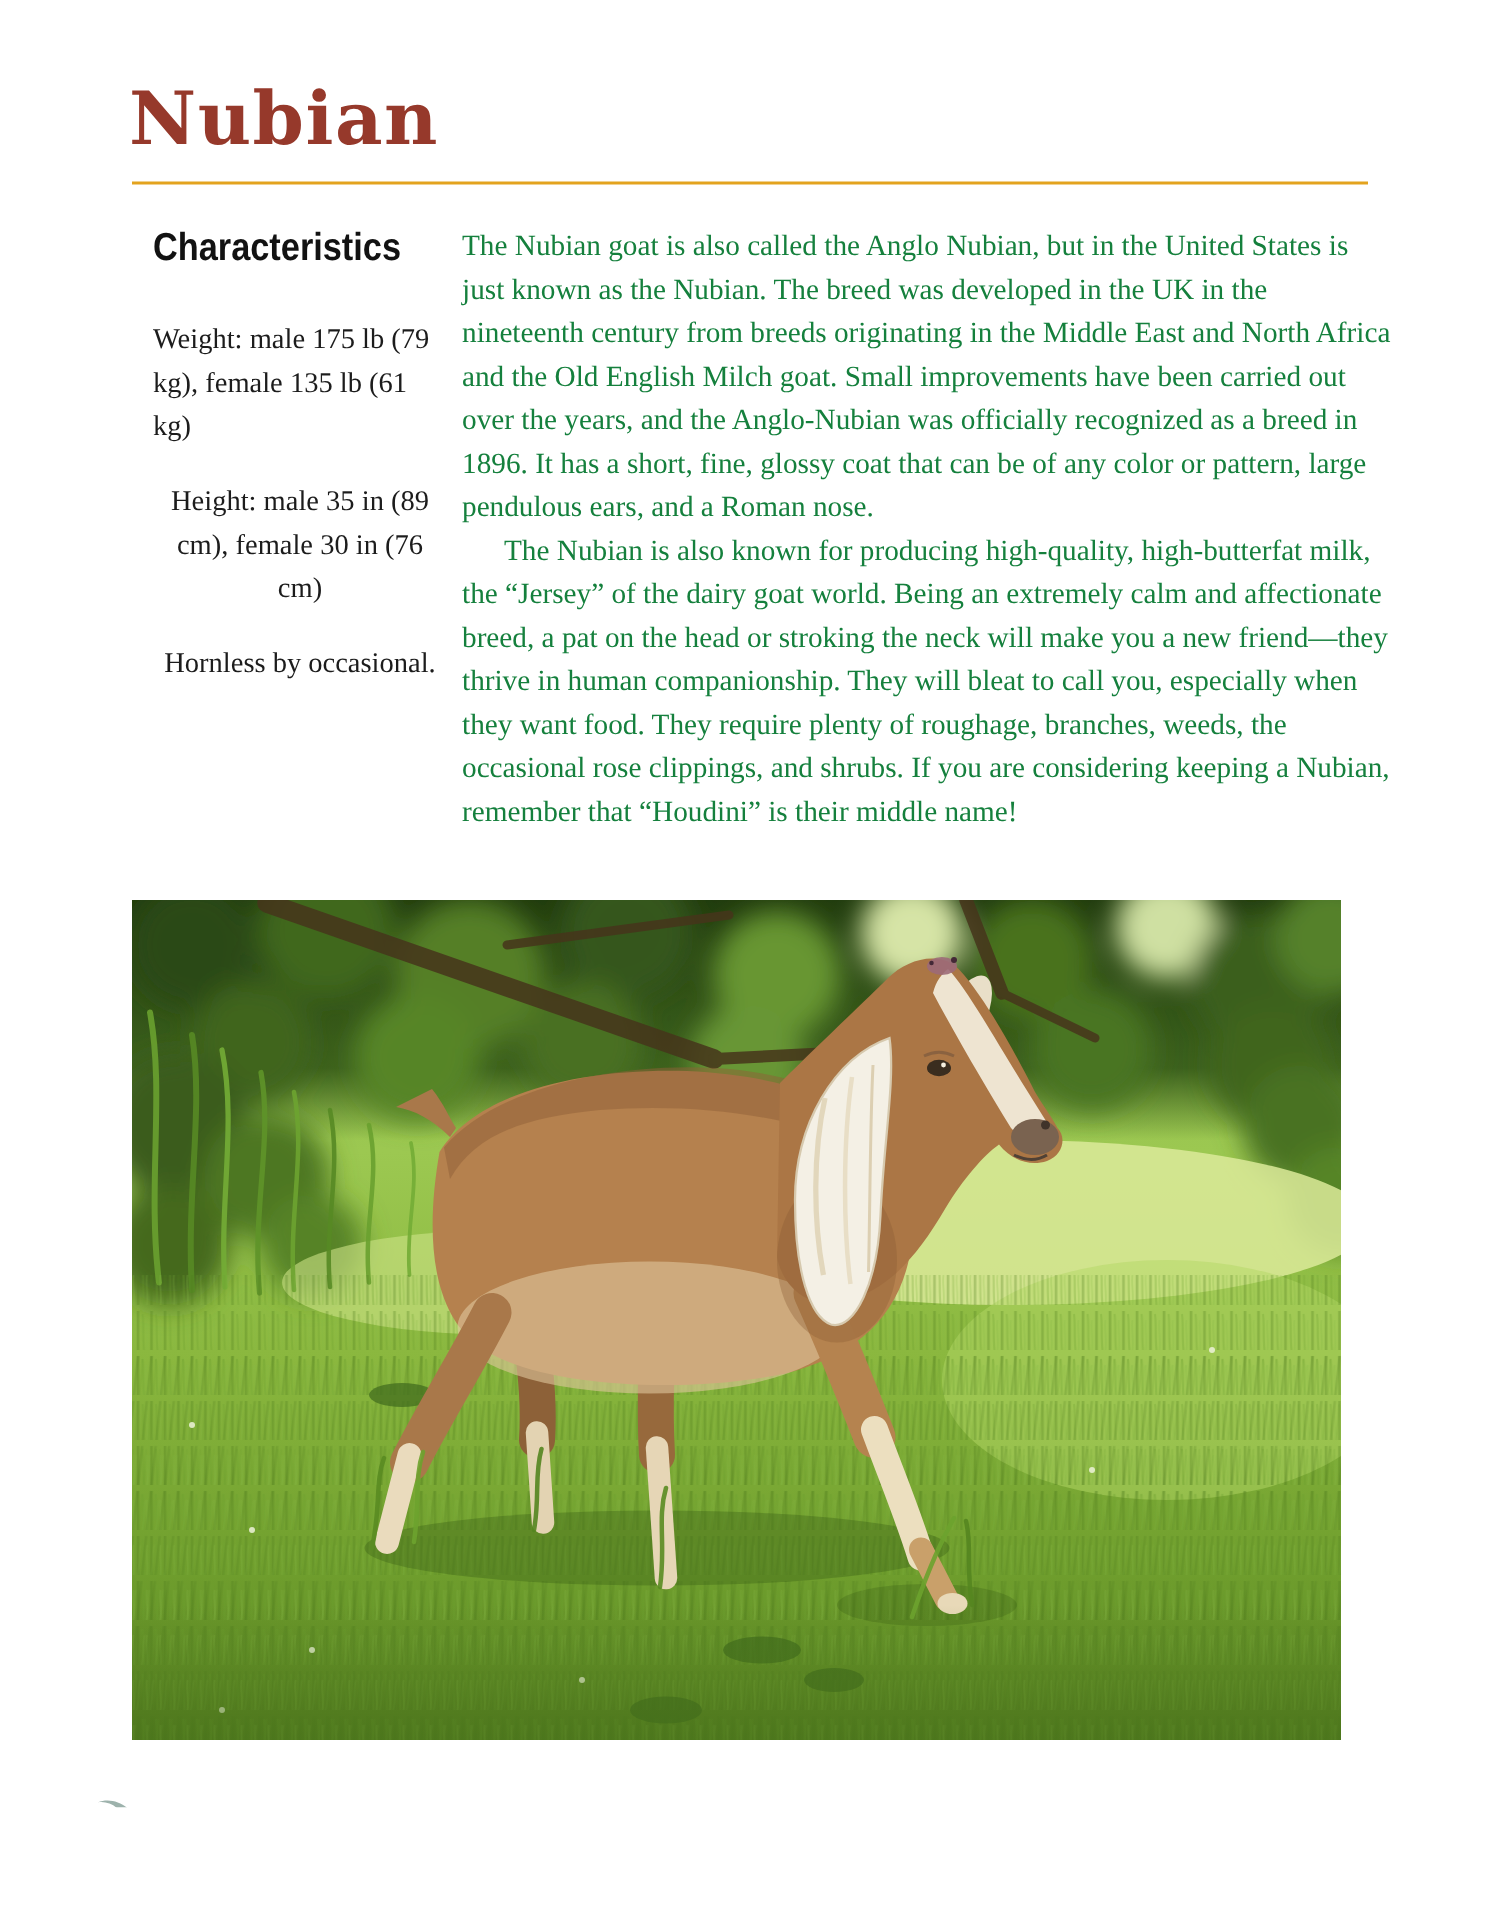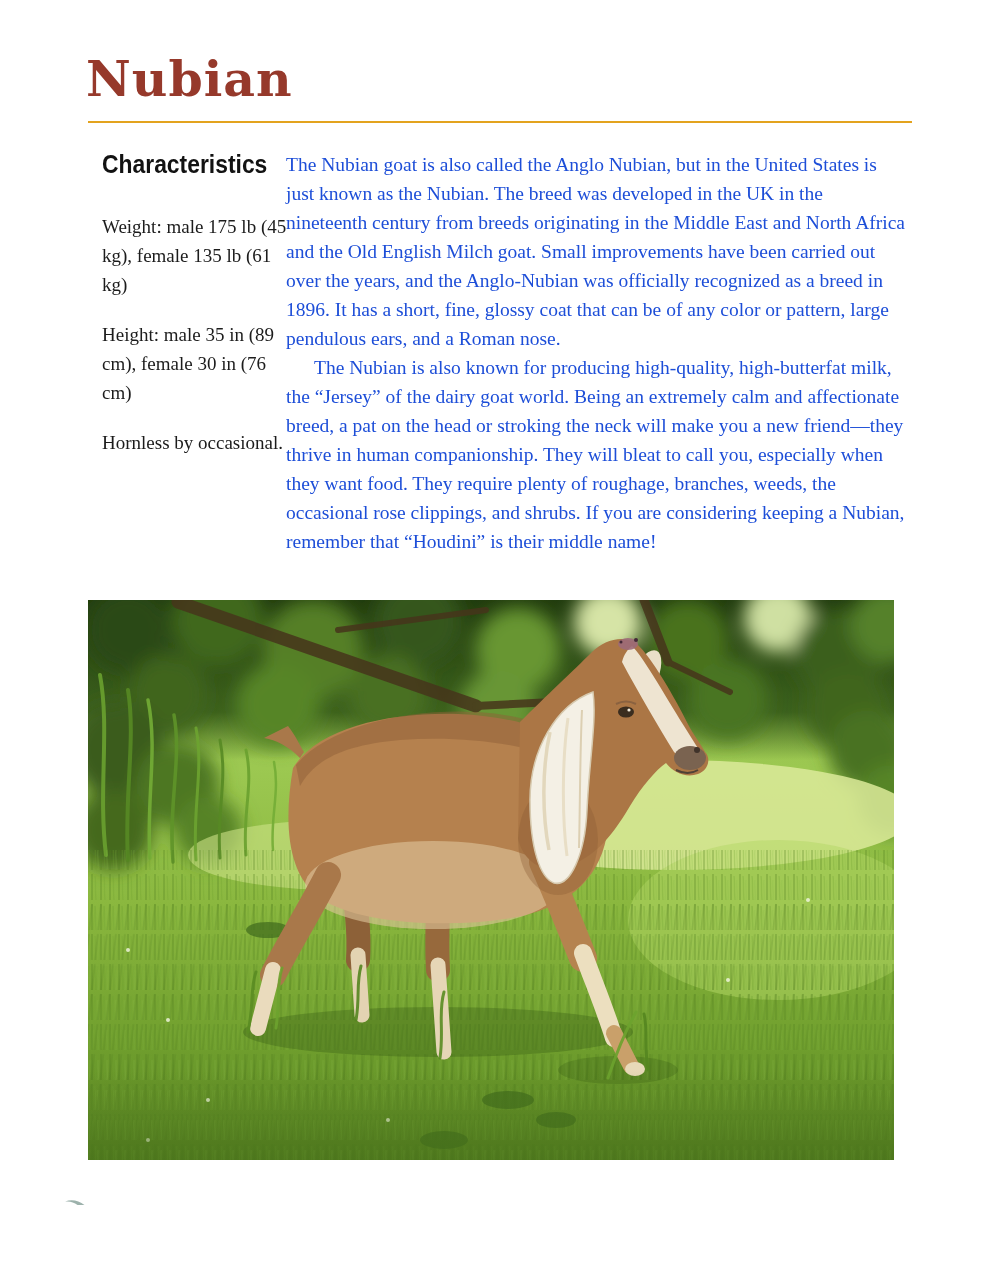--- a/index.html
+++ b/index.html
@@ -38,26 +38,26 @@
     display:inline-block;
     transform:scaleX(0.88);
     transform-origin:left center;
   }
   .char-item{
     font-size:19px;
     line-height:29px;
     color:#1c1c1c;
   }
   .char-item.first{margin-top:32px;}
-  .char-item + .char-item{margin-top:21px;}
+  .char-item + .char-item{margin-top:21px;text-align:center;}
   .article{
-    position:absolute;left:286px;top:150px;width:620px;
+    position:absolute;left:308px;top:150px;width:620px;
     font-size:19.5px;
     line-height:29px;
-    color:#1d4ed8;
+    color:#15803d;
   }
   .article p{margin:0;}
   .article p.indent{text-indent:28px;}
   .photo{
     position:absolute;left:88px;top:600px;
     width:806px;height:560px;
     overflow:hidden;
   }
   .photo svg{display:block;}
   .footer-icon{
@@ -90,21 +90,21 @@
 </head>
 <body>
 
 <div class="page">
 
   <h1 class="title">Nubian</h1>
   <div class="rule"></div>
 
   <div class="sidebar">
     <span class="char-heading">Characteristics</span>
-    <div class="char-item first">Weight: male 175 lb (45 kg), female 135 lb (61 kg)</div>
+    <div class="char-item first">Weight: male 175 lb (79 kg), female 135 lb (61 kg)</div>
     <div class="char-item">Height: male 35 in (89 cm), female 30 in (76 cm)</div>
     <div class="char-item">Hornless by occasional.</div>
   </div>
 
   <div class="article">
     <p>The Nubian goat is also called the Anglo Nubian, but in the United States is just known as the Nubian. The breed was developed in the UK in the nineteenth century from breeds originating in the Middle East and North Africa and the Old English Milch goat. Small improvements have been carried out over the years, and the Anglo-Nubian was officially recognized as a breed in 1896. It has a short, fine, glossy coat that can be of any color or pattern, large pendulous ears, and a Roman nose.</p>
     <p class="indent">The Nubian is also known for producing high-quality, high-butterfat milk, the “Jersey” of the dairy goat world. Being an extremely calm and affectionate breed, a pat on the head or stroking the neck will make you a new friend—they thrive in human companionship. They will bleat to call you, especially when they want food. They require plenty of roughage, branches, weeds, the occasional rose clippings, and shrubs. If you are considering keeping a Nubian, remember that “Houdini” is their middle name!</p>
   </div>
 
   <div class="photo" role="img" aria-label="Young Nubian goat kid with a brown coat and long white pendulous ears standing in a sunny grassy field with trees and tall grass behind">

